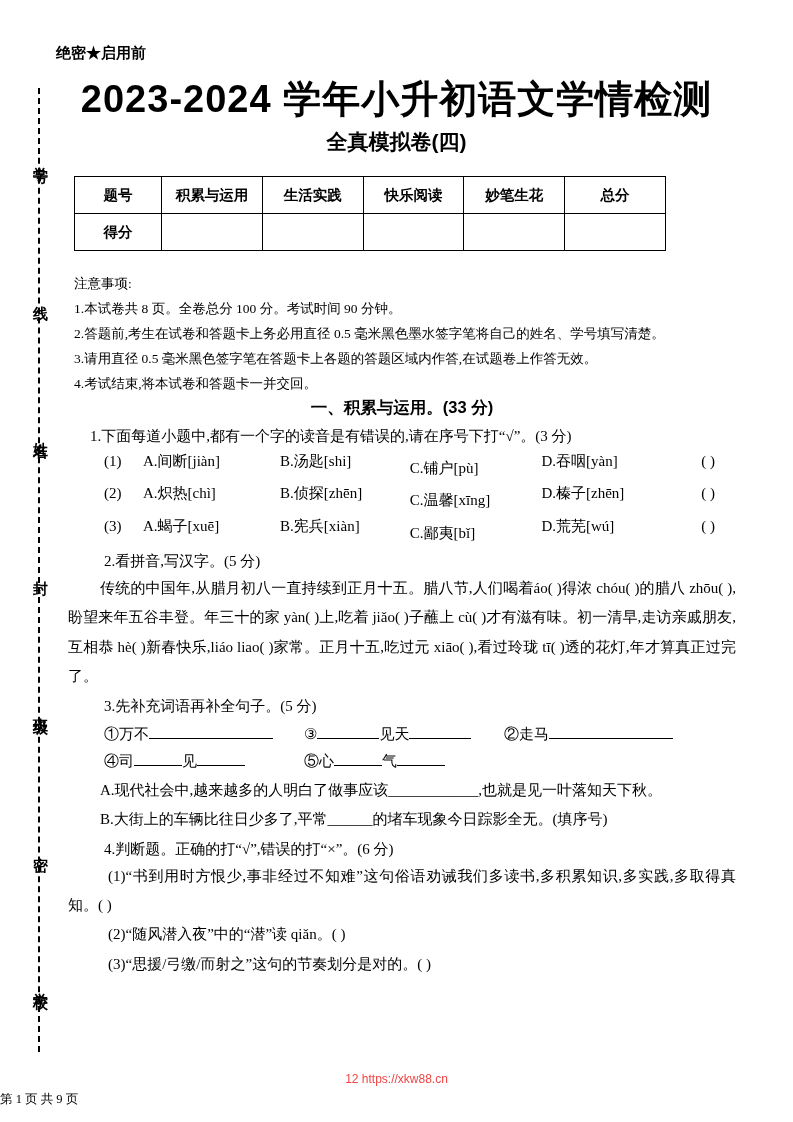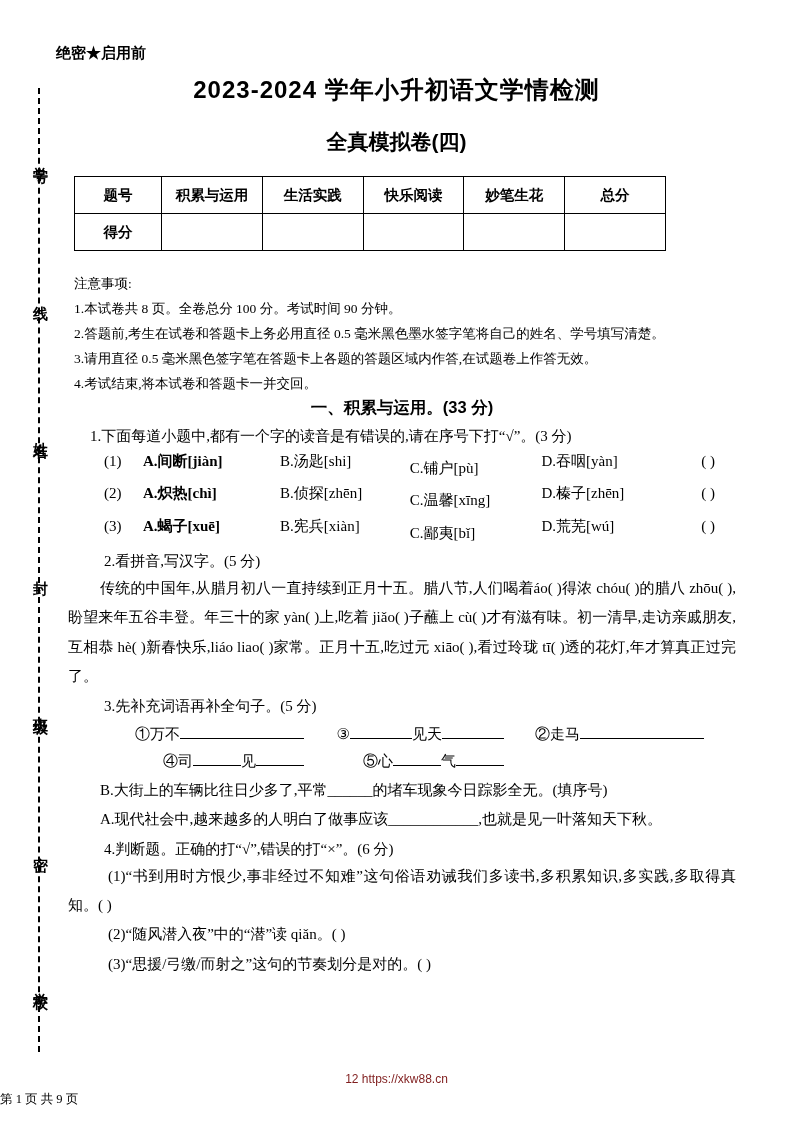--- a/index.html
+++ b/index.html
@@ -56,21 +56,21 @@
     top: 44px;
     font-size: 15px;
     font-weight: bold;
     font-family: "Liberation Serif", serif;
   }
   .title-main {
     position: absolute;
     left: 0; right: 0;
     top: 74px;
     text-align: center;
-    font-size: 24px;
+    font-size: 38px;
     font-weight: bold;
     letter-spacing: 1px;
     font-family: "Liberation Sans", sans-serif;
   }
   .title-sub {
     position: absolute;
     left: 0; right: 0;
     top: 128px;
     text-align: center;
     font-size: 21px;
@@ -133,55 +133,54 @@
   .ind1 { padding-left: 22px; }
   .ind2 { padding-left: 36px; }
   .opts {
     display: flex;
     padding-left: 36px;
     margin: 1px 0;
   }
   .opts span.o {
     display: inline-block;
   }
-  .o1 { width: 148px; font-weight: bold; }
+  .o1 { width: 148px; }
   .o2 { width: 140px; }
   .o3 { width: 142px; margin-top: 7px; }
   .o4 { width: 150px; }
   .o5 { width: 60px; text-align: center; }
   .flow0 {
     padding-left: 0;
     line-height: 1.95;
     text-align: justify;
   }
   .blanks {
     display: flex;
     padding-left: 36px;
     margin: 3px 0;
   }
   .blanks .b {
     width: 200px;
-    text-align: right;
   }
   .u {
     display: inline-block;
     border-bottom: 1px solid #000;
     height: 14px;
   }
   .u-sm { width: 48px; }
   .u-md { width: 62px; }
 
   
   .watermark {
     position: absolute;
     left: 0; right: 0;
     bottom: 36px;
     text-align: center;
     font-size: 12px;
-    color: #7f1d1d;
+    color: #ef4444;
     font-family: "Liberation Sans", sans-serif;
   }
   .pagenum {
     position: absolute;
     left: 0; right: 0;
     bottom: 14px;
     font-size: 12.5px;
     font-family: "Liberation Serif", serif;
   }
 </style>
@@ -273,22 +272,22 @@
     <div class="blanks">
       <span class="b"><span>①万不</span><span class="u u-md"></span><span class="u u-md"></span></span>
       <span class="b"><span>③</span><span class="u u-md"></span><span>见天</span><span class="u u-md"></span></span>
       <span class="b"><span>②走马</span><span class="u u-md"></span><span class="u u-md"></span></span>
     </div>
     <div class="blanks">
       <span class="b"><span>④司</span><span class="u u-sm"></span><span>见</span><span class="u u-sm"></span></span>
       <span class="b"><span>⑤心</span><span class="u u-sm"></span><span>气</span><span class="u u-sm"></span></span>
     </div>
 
+    <div class="flow0" style="text-indent:32px">A.现代社会中,越来越多的人明白了做事应该____________,也就是见一叶落知天下秋。</div>
     <div class="flow0" style="text-indent:32px">B.大街上的车辆比往日少多了,平常______的堵车现象今日踪影全无。(填序号)</div>
-    <div class="flow0" style="text-indent:32px">A.现代社会中,越来越多的人明白了做事应该____________,也就是见一叶落知天下秋。</div>
 
     <div class="q ind2" style="margin-top:2px">4.判断题。正确的打“√”,错误的打“×”。(6 分)</div>
     <div class="flow0" style="text-indent:40px">(1)“书到用时方恨少,事非经过不知难”这句俗语劝诫我们多读书,多积累知识,多实践,多取得真知。(        )</div>
     <div class="flow0" style="text-indent:40px">(2)“随风潜入夜”中的“潜”读 qiǎn。(        )</div>
     <div class="flow0" style="text-indent:40px">(3)“思援/弓缴/而射之”这句的节奏划分是对的。(        )</div>
 
   </div>
 
   <div class="watermark">12 https://xkw88.cn</div>
   <div class="pagenum">第 1 页 共 9 页</div>

